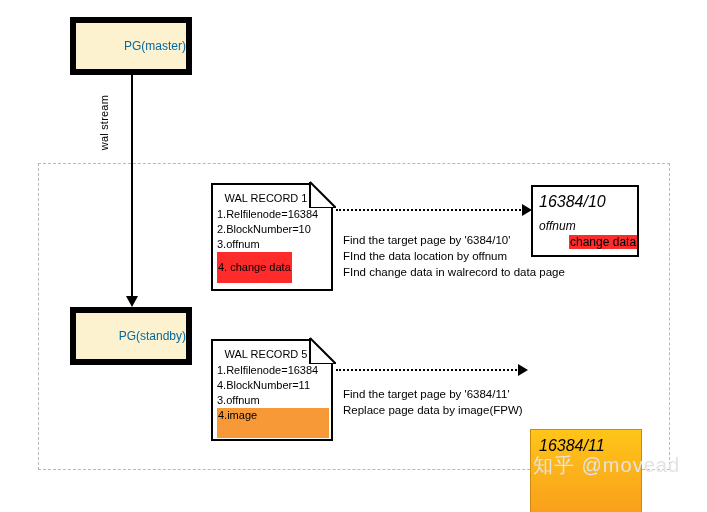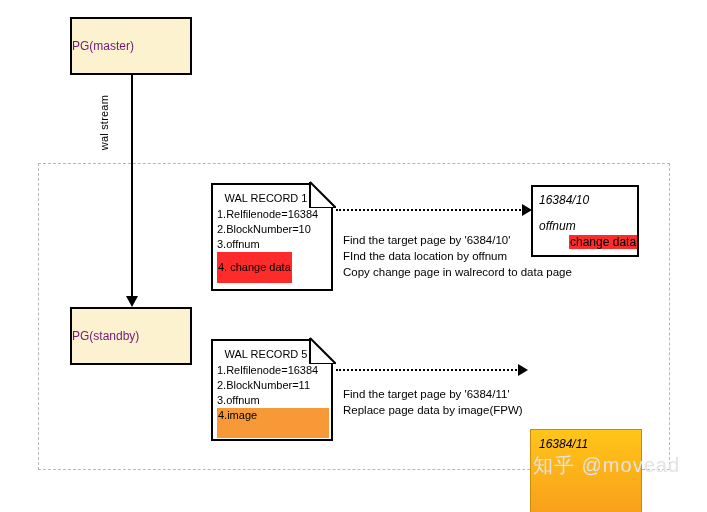--- a/index.html
+++ b/index.html
@@ -13,26 +13,26 @@
     height: 512px;
     background: #ffffff;
     font-family: "Liberation Sans", sans-serif;
     overflow: hidden;
   }
   .abs { position: absolute; }
 
   
   .node {
     background: #fdf2d0;
-    border: 2px solid #000000;
+    border: 6px solid #000000;
     display: flex;
     align-items: center;
-    justify-content: flex-start;
+    justify-content: flex-end;
     font-size: 12px;
-    color: #701a75;
+    color: #0369a1;
     box-sizing: border-box;
   }
 
   
   .vlabel {
     font-size: 11px;
     color: #000;
     writing-mode: vertical-rl;
     transform: rotate(180deg);
     white-space: nowrap;
@@ -134,21 +134,21 @@
   }
   .page-box-orange {
     background: linear-gradient(180deg, #ffc519 0%, #f9a01b 100%);
     border: 1px solid #c88a10;
     box-sizing: border-box;
     position: relative;
   }
   .page-id {
     position: absolute;
     font-style: italic;
-    font-size: 12px;
+    font-size: 16px;
     color: #000;
     white-space: nowrap;
   }
   .page-offnum {
     position: absolute;
     font-style: italic;
     font-size: 12px;
     color: #000;
   }
   .page-change {
@@ -213,41 +213,41 @@
       <div><span class="hl-red">4. change data</span></div>
     </div>
   </div>
 
   <div class="dotted-line" style="left:336px; top:209px; width:188px;"></div>
   <div class="arrowhead-right" style="left:522px; top:204px;"></div>
 
   <div class="steps" style="left:343px; top:232px;">
     <div>Find the target page by '6384/10'</div>
     <div>FInd the data location by offnum</div>
-    <div>Copy change page in walrecord to data page</div>
+    <div>FInd change data in walrecord to data page</div>
   </div>
 
   <div class="abs page-box" style="left:531px; top:185px; width:108px; height:72px;">
     <div class="page-id" style="left:6px; top:6px;">16384/10</div>
     <div class="page-offnum" style="left:6px; top:32px;">offnum</div>
     <div class="page-change" style="left:36px; top:48px;">change data</div>
   </div>
 
   <div class="abs doc-wrap" style="left:211px; top:339px; width:122px; height:102px;">
     <div class="doc-body"></div>
     <div class="doc-fold-cut"></div>
     <svg class="doc-fold-edge" viewBox="0 0 28 28">
       <path d="M2,2 L28,2 L28,28 Z" fill="#ffffff" stroke="none"></path>
       <path d="M2,2 L28,28" stroke="#000000" stroke-width="2" fill="none"></path>
       <path d="M2,2 L2,28 L28,28" stroke="#000000" stroke-width="2" fill="none"></path>
     </svg>
     <div class="doc-text">
       <div class="doc-title">WAL RECORD 5</div>
       <div>1.Relfilenode=16384</div>
-      <div>2.BlockNumber=11</div>
+      <div>4.BlockNumber=11</div>
       <div>3.offnum</div>
       <div class="hl-orange-block" style="height:30px;">
         <span>4.image</span>
       </div>
     </div>
   </div>
 
   <div class="dotted-line" style="left:336px; top:369px; width:184px;"></div>
   <div class="arrowhead-right" style="left:518px; top:364px;"></div>
 

